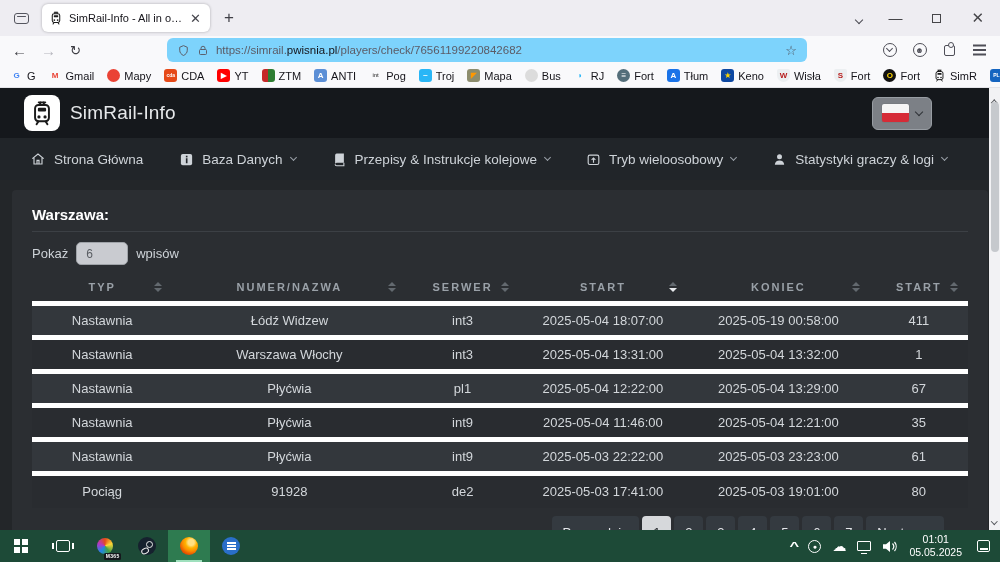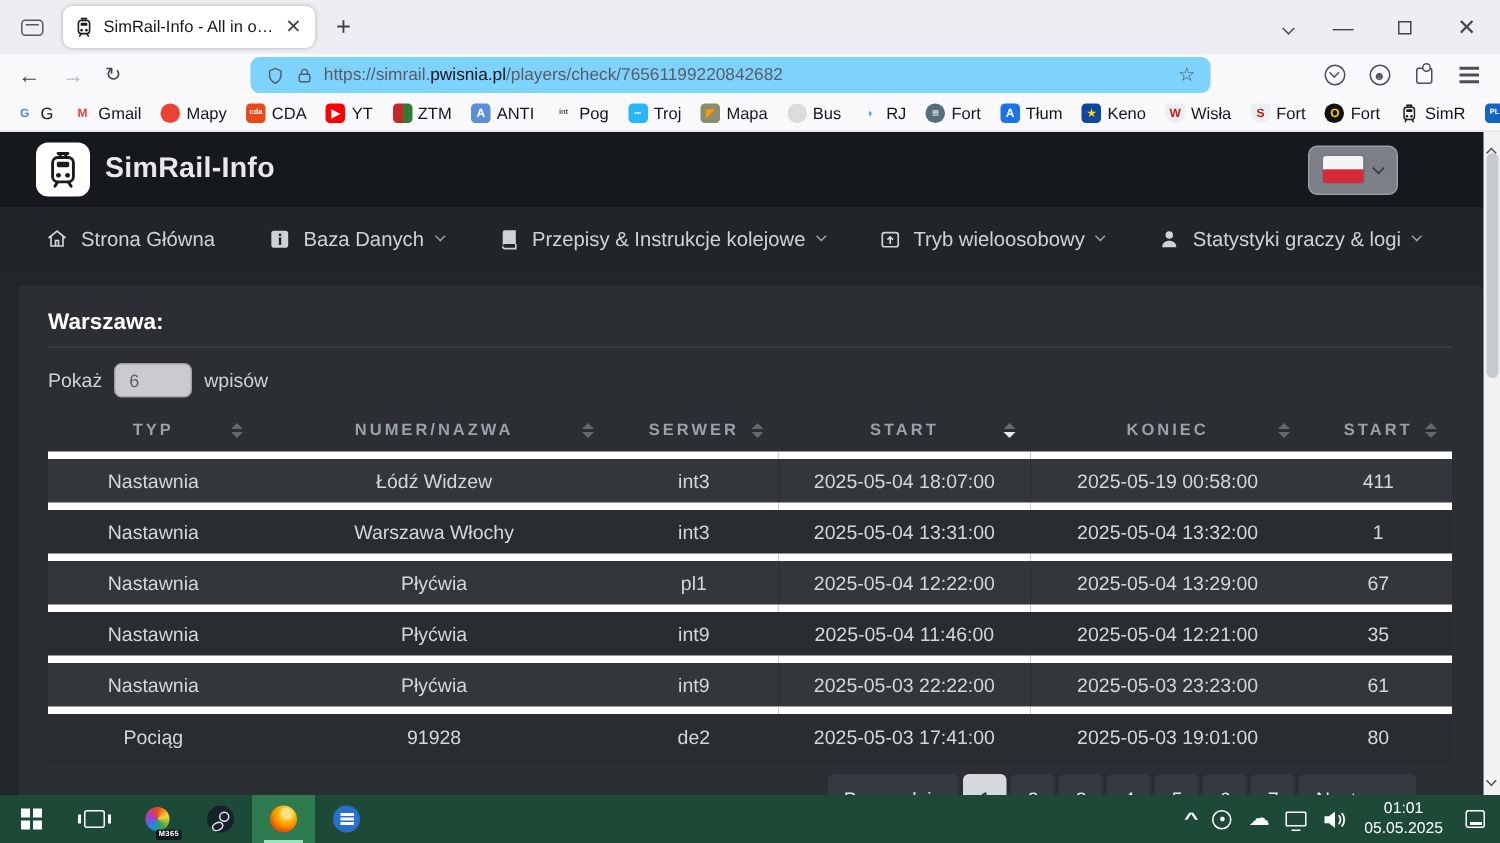--- a/index.html
+++ b/index.html
@@ -46,21 +46,21 @@
     padding:0 10px;gap:13px;font-size:11px;color:#15141a;white-space:nowrap;overflow:hidden}
   .bm{display:inline-flex;align-items:center;gap:4px;flex:none}
   .bmicon{width:13px;height:13px;border-radius:3px;display:inline-flex;align-items:center;justify-content:center;
     font-weight:bold;line-height:1;flex:none;overflow:hidden}
   svg.bmicon{border-radius:0}
 
   
   .page{position:absolute;top:88px;left:0;width:1000px;height:442px;background:#232629;overflow:hidden}
   .siteheader{height:50px;background:#15181c;display:flex;align-items:center;padding:0 24px}
   .logo{width:36px;height:36px;background:#fff;border-radius:8px;display:flex;align-items:center;justify-content:center}
-  .brand{margin-left:10px;font-size:19px;font-weight:bold;color:#e6e8ea;letter-spacing:.2px}
+  .brand{margin-left:10px;font-size:19px;font-weight:normal;color:#e6e8ea;letter-spacing:.2px}
   .flagbtn{margin-left:auto;margin-right:44px;height:33px;background:#7c8086;border:1px solid #989da3;border-radius:6px;
     display:flex;align-items:center;gap:7px;padding:0 9px}
   .flag{width:27px;height:18px;border-radius:2px;overflow:hidden;box-shadow:0 0 1px rgba(0,0,0,.4)}
   .flag .t{height:50%;background:#f5f5f5}
   .flag .b{height:50%;background:#d62b37}
 
   .sitenav{height:42px;background:#212529;display:flex;gap:36px;padding:0 30px;
     font-size:13.5px;color:#ced3d8}
   .navitem{display:flex;align-items:center;gap:8px}
   .navitem svg{flex:none}

